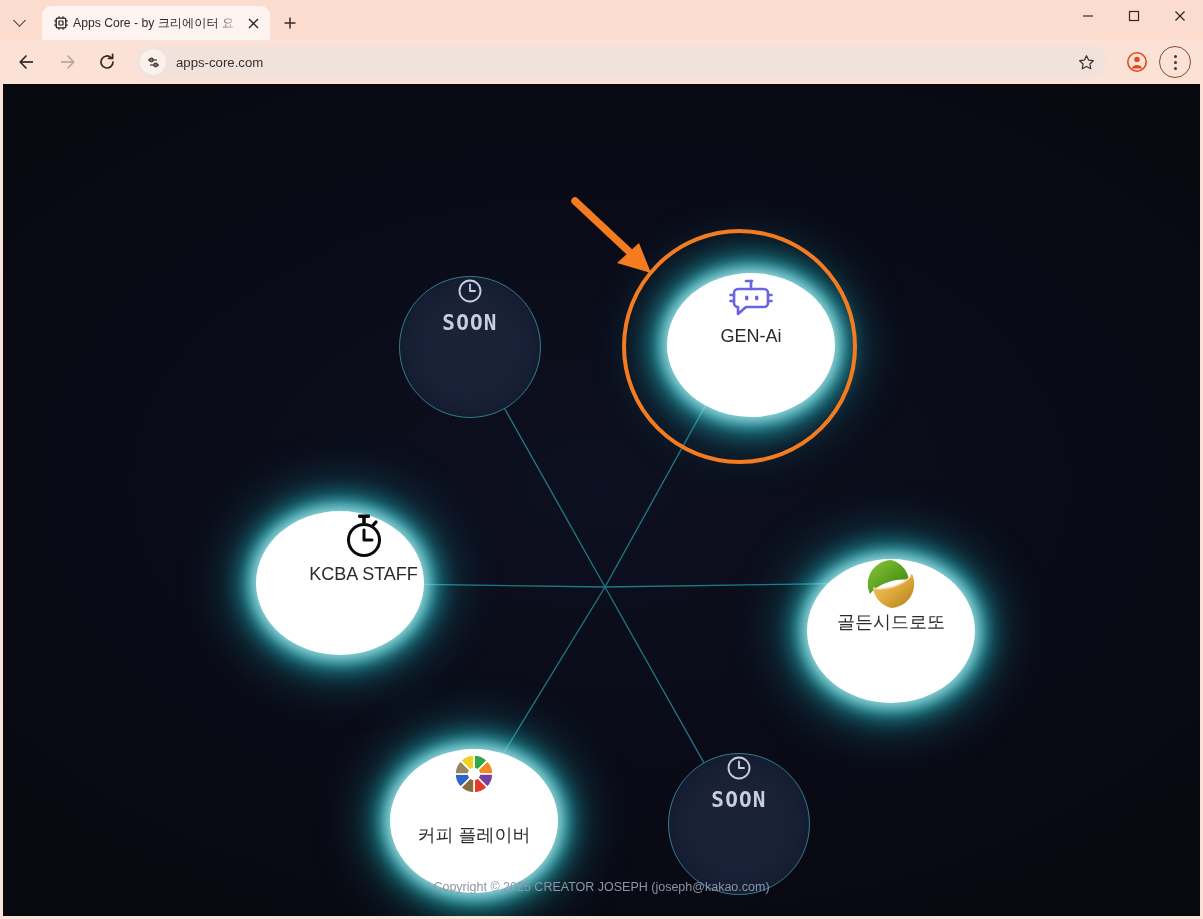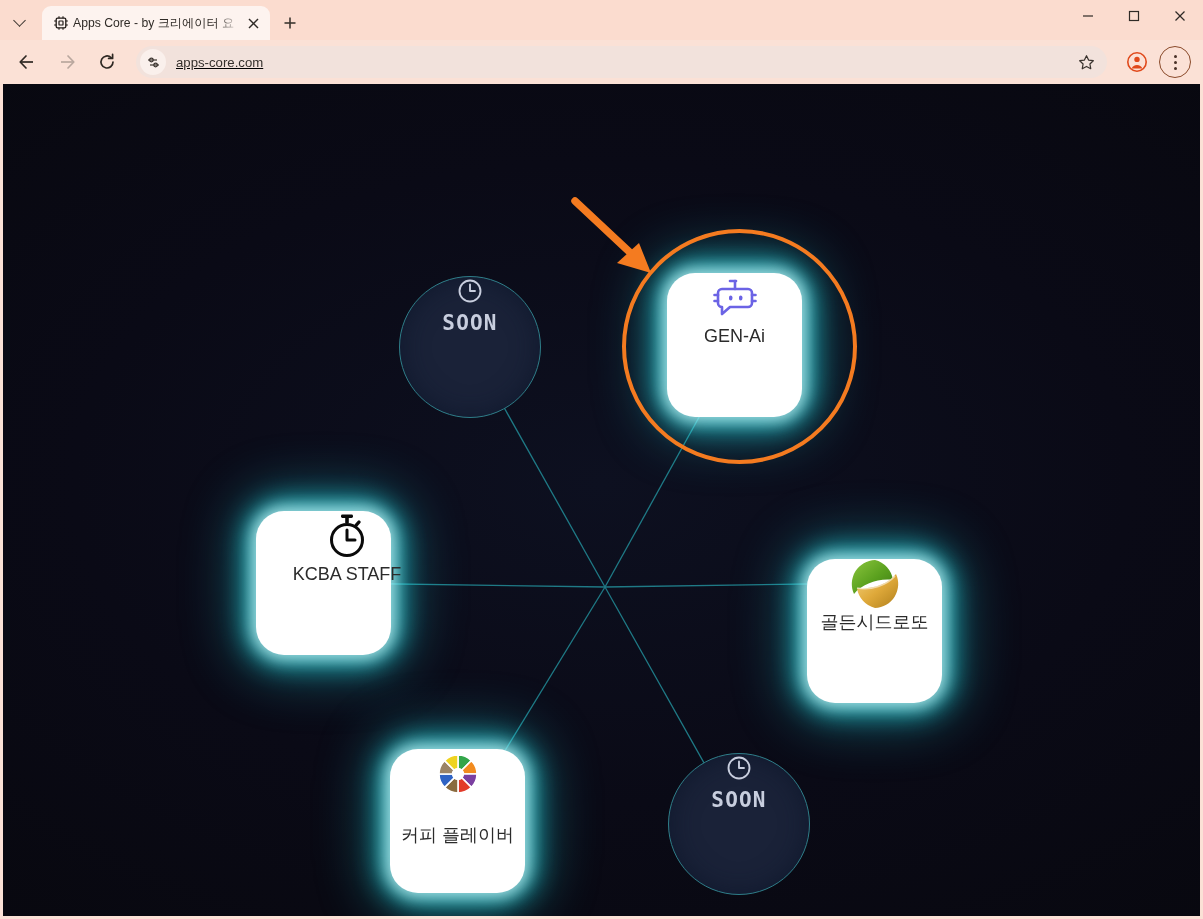--- a/index.html
+++ b/index.html
@@ -66,21 +66,20 @@
     height: 40px; display: flex;
   }
   .wc { width: 46px; height: 32px; display: flex; align-items: center; justify-content: center; }
 
   .toolbar {
     height: 44px; width: 100%;
     background: #fbe1d6;
     display: flex; align-items: center;
     padding: 0 8px;
     gap: 2px;
-    text-decoration: underline;
   }
   .tb-btn {
     width: 32px; height: 32px; margin: 0 3px;
     display: flex; align-items: center; justify-content: center;
     border-radius: 50%;
   }
   .omnibox {
     flex: 1 1 auto; height: 32px; margin: 0 8px;
     background: #f2e2dc;
     border-radius: 16px;
@@ -139,27 +138,26 @@
       inset 0 0 22px rgba(34,224,232,0.18);
   }
   .core-label {
     font-size: 25px; font-weight: bold; color: #ffffff;
     letter-spacing: 0.2px;
     text-shadow: 0 0 6px rgba(255,255,255,0.95), 0 0 16px rgba(180,250,255,0.8), 0 0 30px rgba(34,224,232,0.6);
   }
 
   
   .node-app {
-    width: 135px; height: 144px;
+    width: 168px; height: 144px;
     background: #ffffff;
     box-shadow:
       0 0 14px 5px rgba(255,255,255,0.55),
       0 0 26px 10px rgba(40,225,235,0.75),
       0 0 54px 20px rgba(40,225,235,0.35);
-    border-radius: 28px;
   }
   .app-icon { height: 50px; display: flex; align-items: center; justify-content: center; margin-bottom: 4px; }
   .app-label {
     font-size: 18px; color: #2b2b2b;
     white-space: nowrap;
     line-height: 1;
   }
 
   
   .node-soon {
@@ -426,16 +424,17 @@
         </span>
         <span class="soon-label">SOON</span>
       </div>
 
       <div class="highlight-ring"></div>
       <svg class="arrow" width="110" height="110" viewBox="0 0 110 110">
         <line x1="12" y1="12" x2="74" y2="70" stroke="#f47b20" stroke-width="7.5" stroke-linecap="round"></line>
         <polygon points="88,84 54,74 76,54" fill="#f47b20"></polygon>
       </svg>
 
+      <div class="footer">Copyright © 2025 CREATOR JOSEPH (joseph@kakao.com)</div>
     </div>
   </div>
 
 </div>
 
 </body></html>

